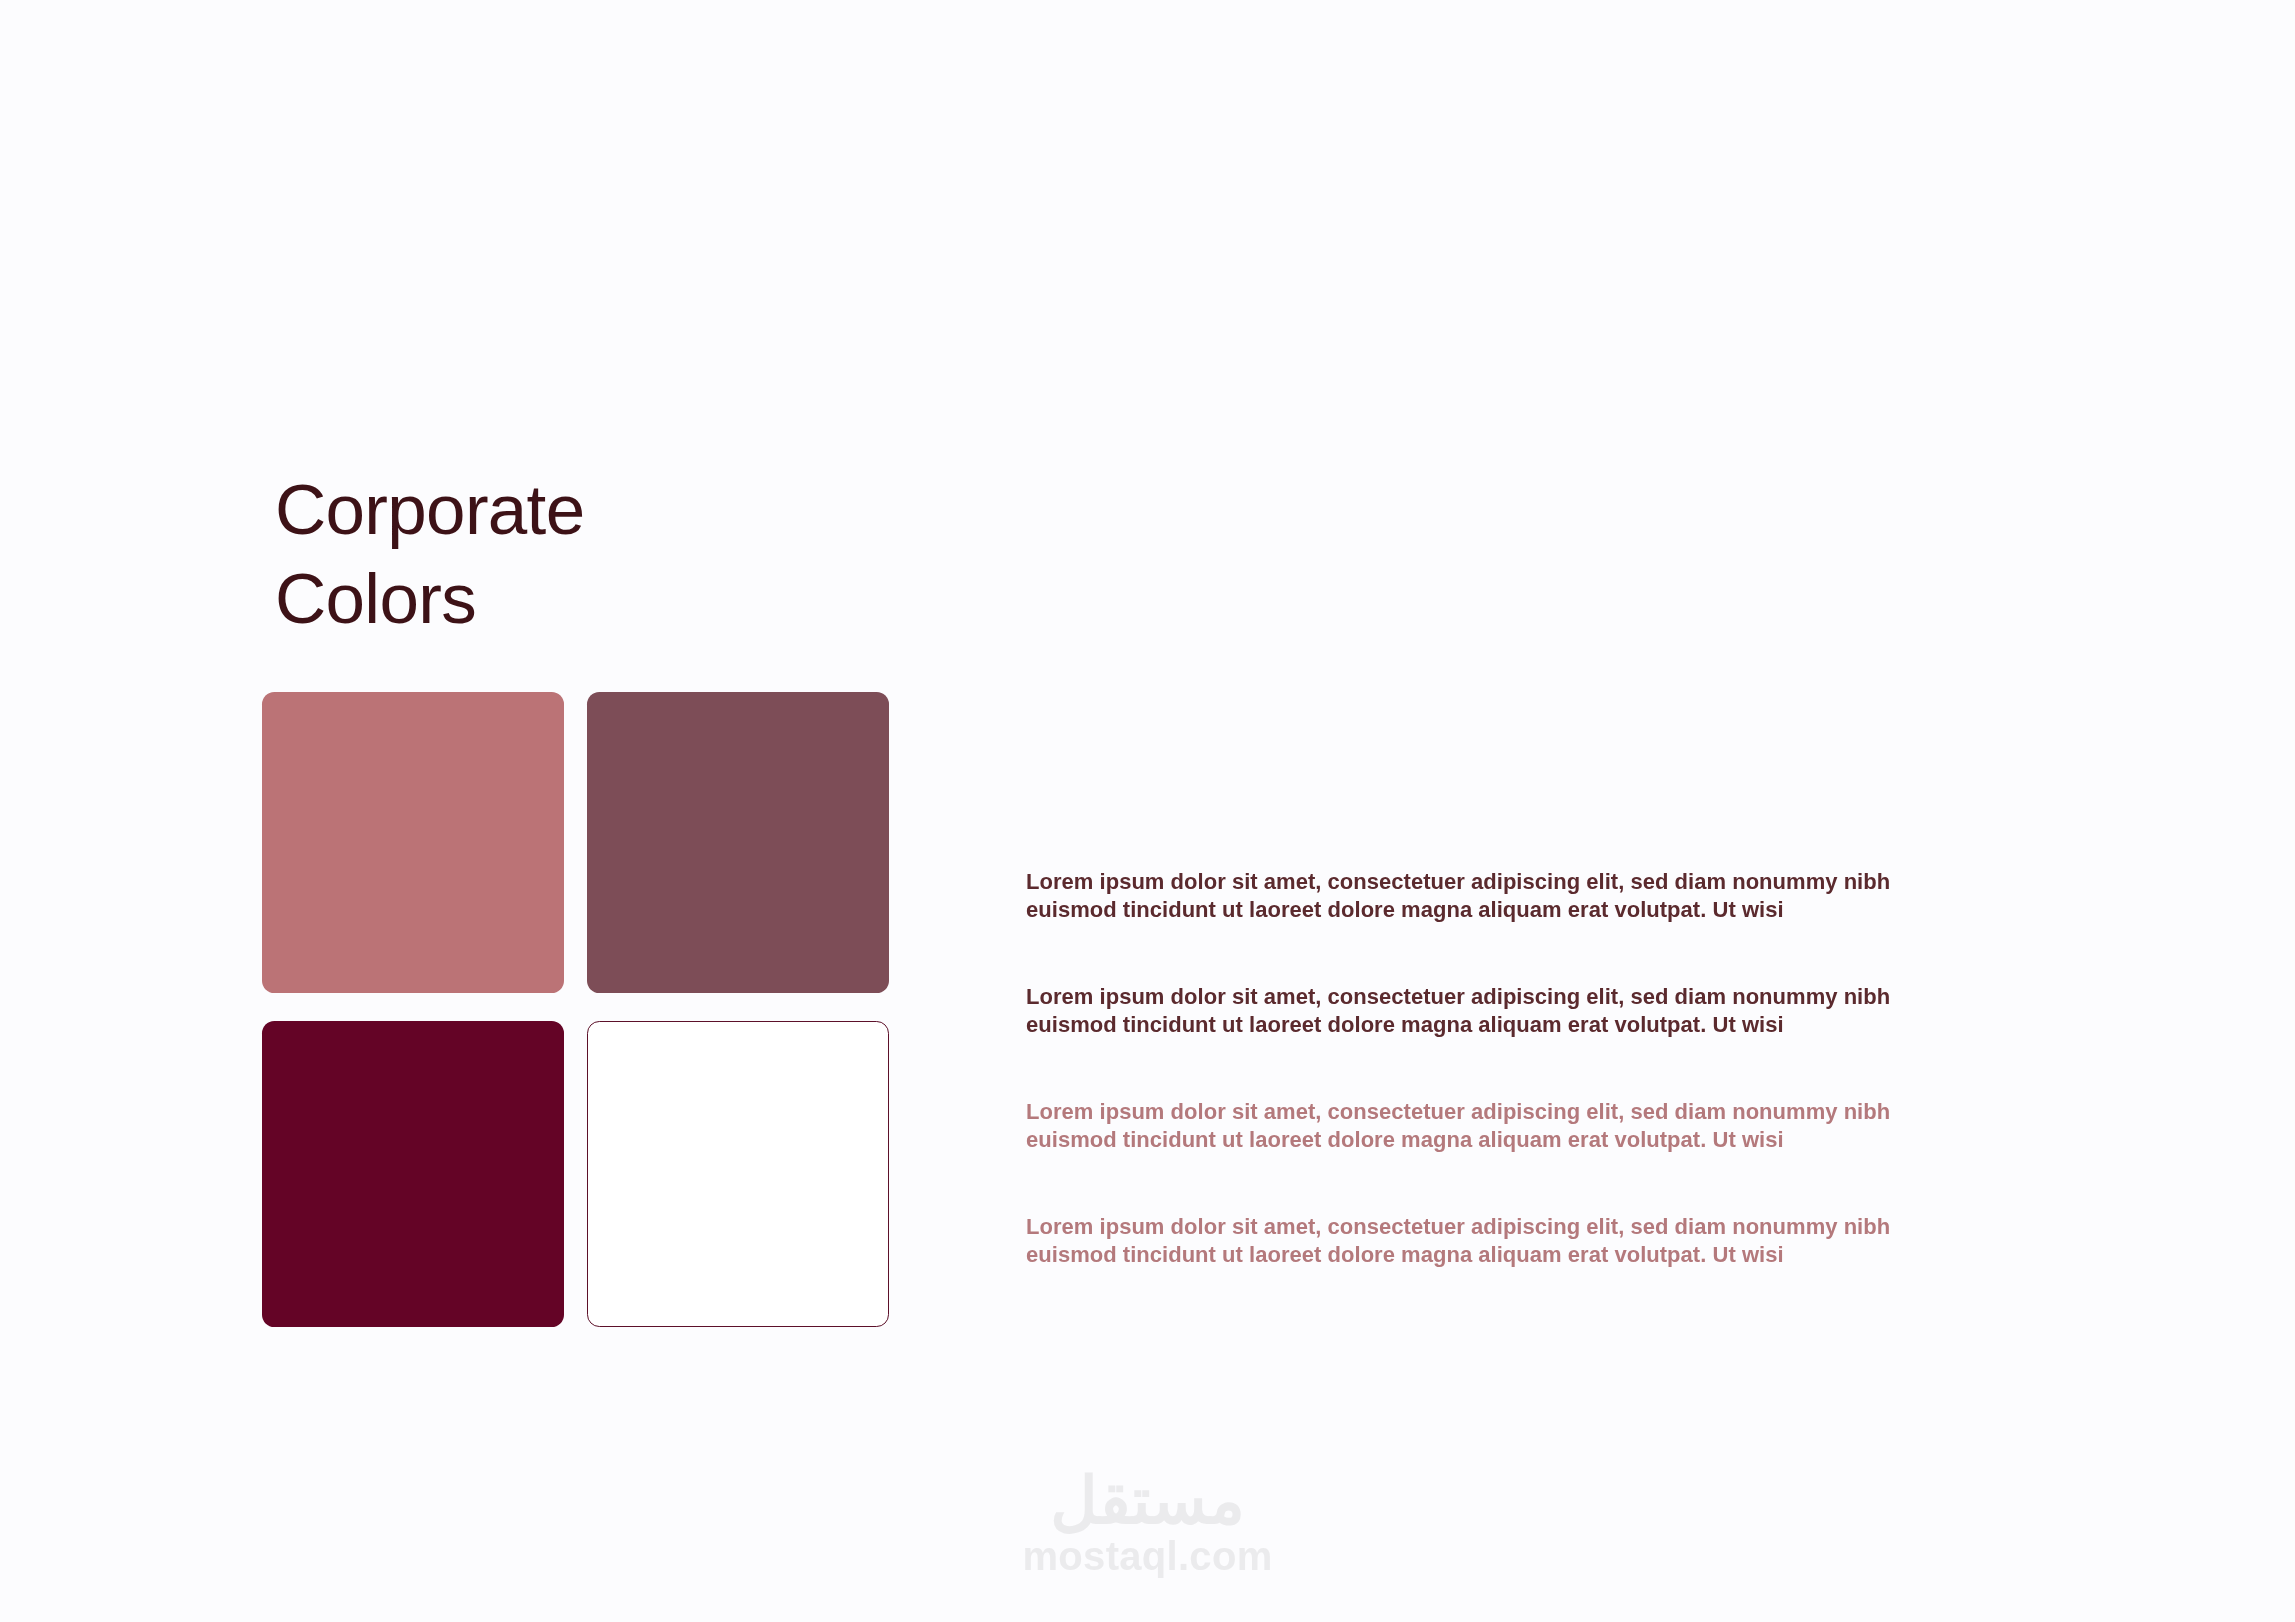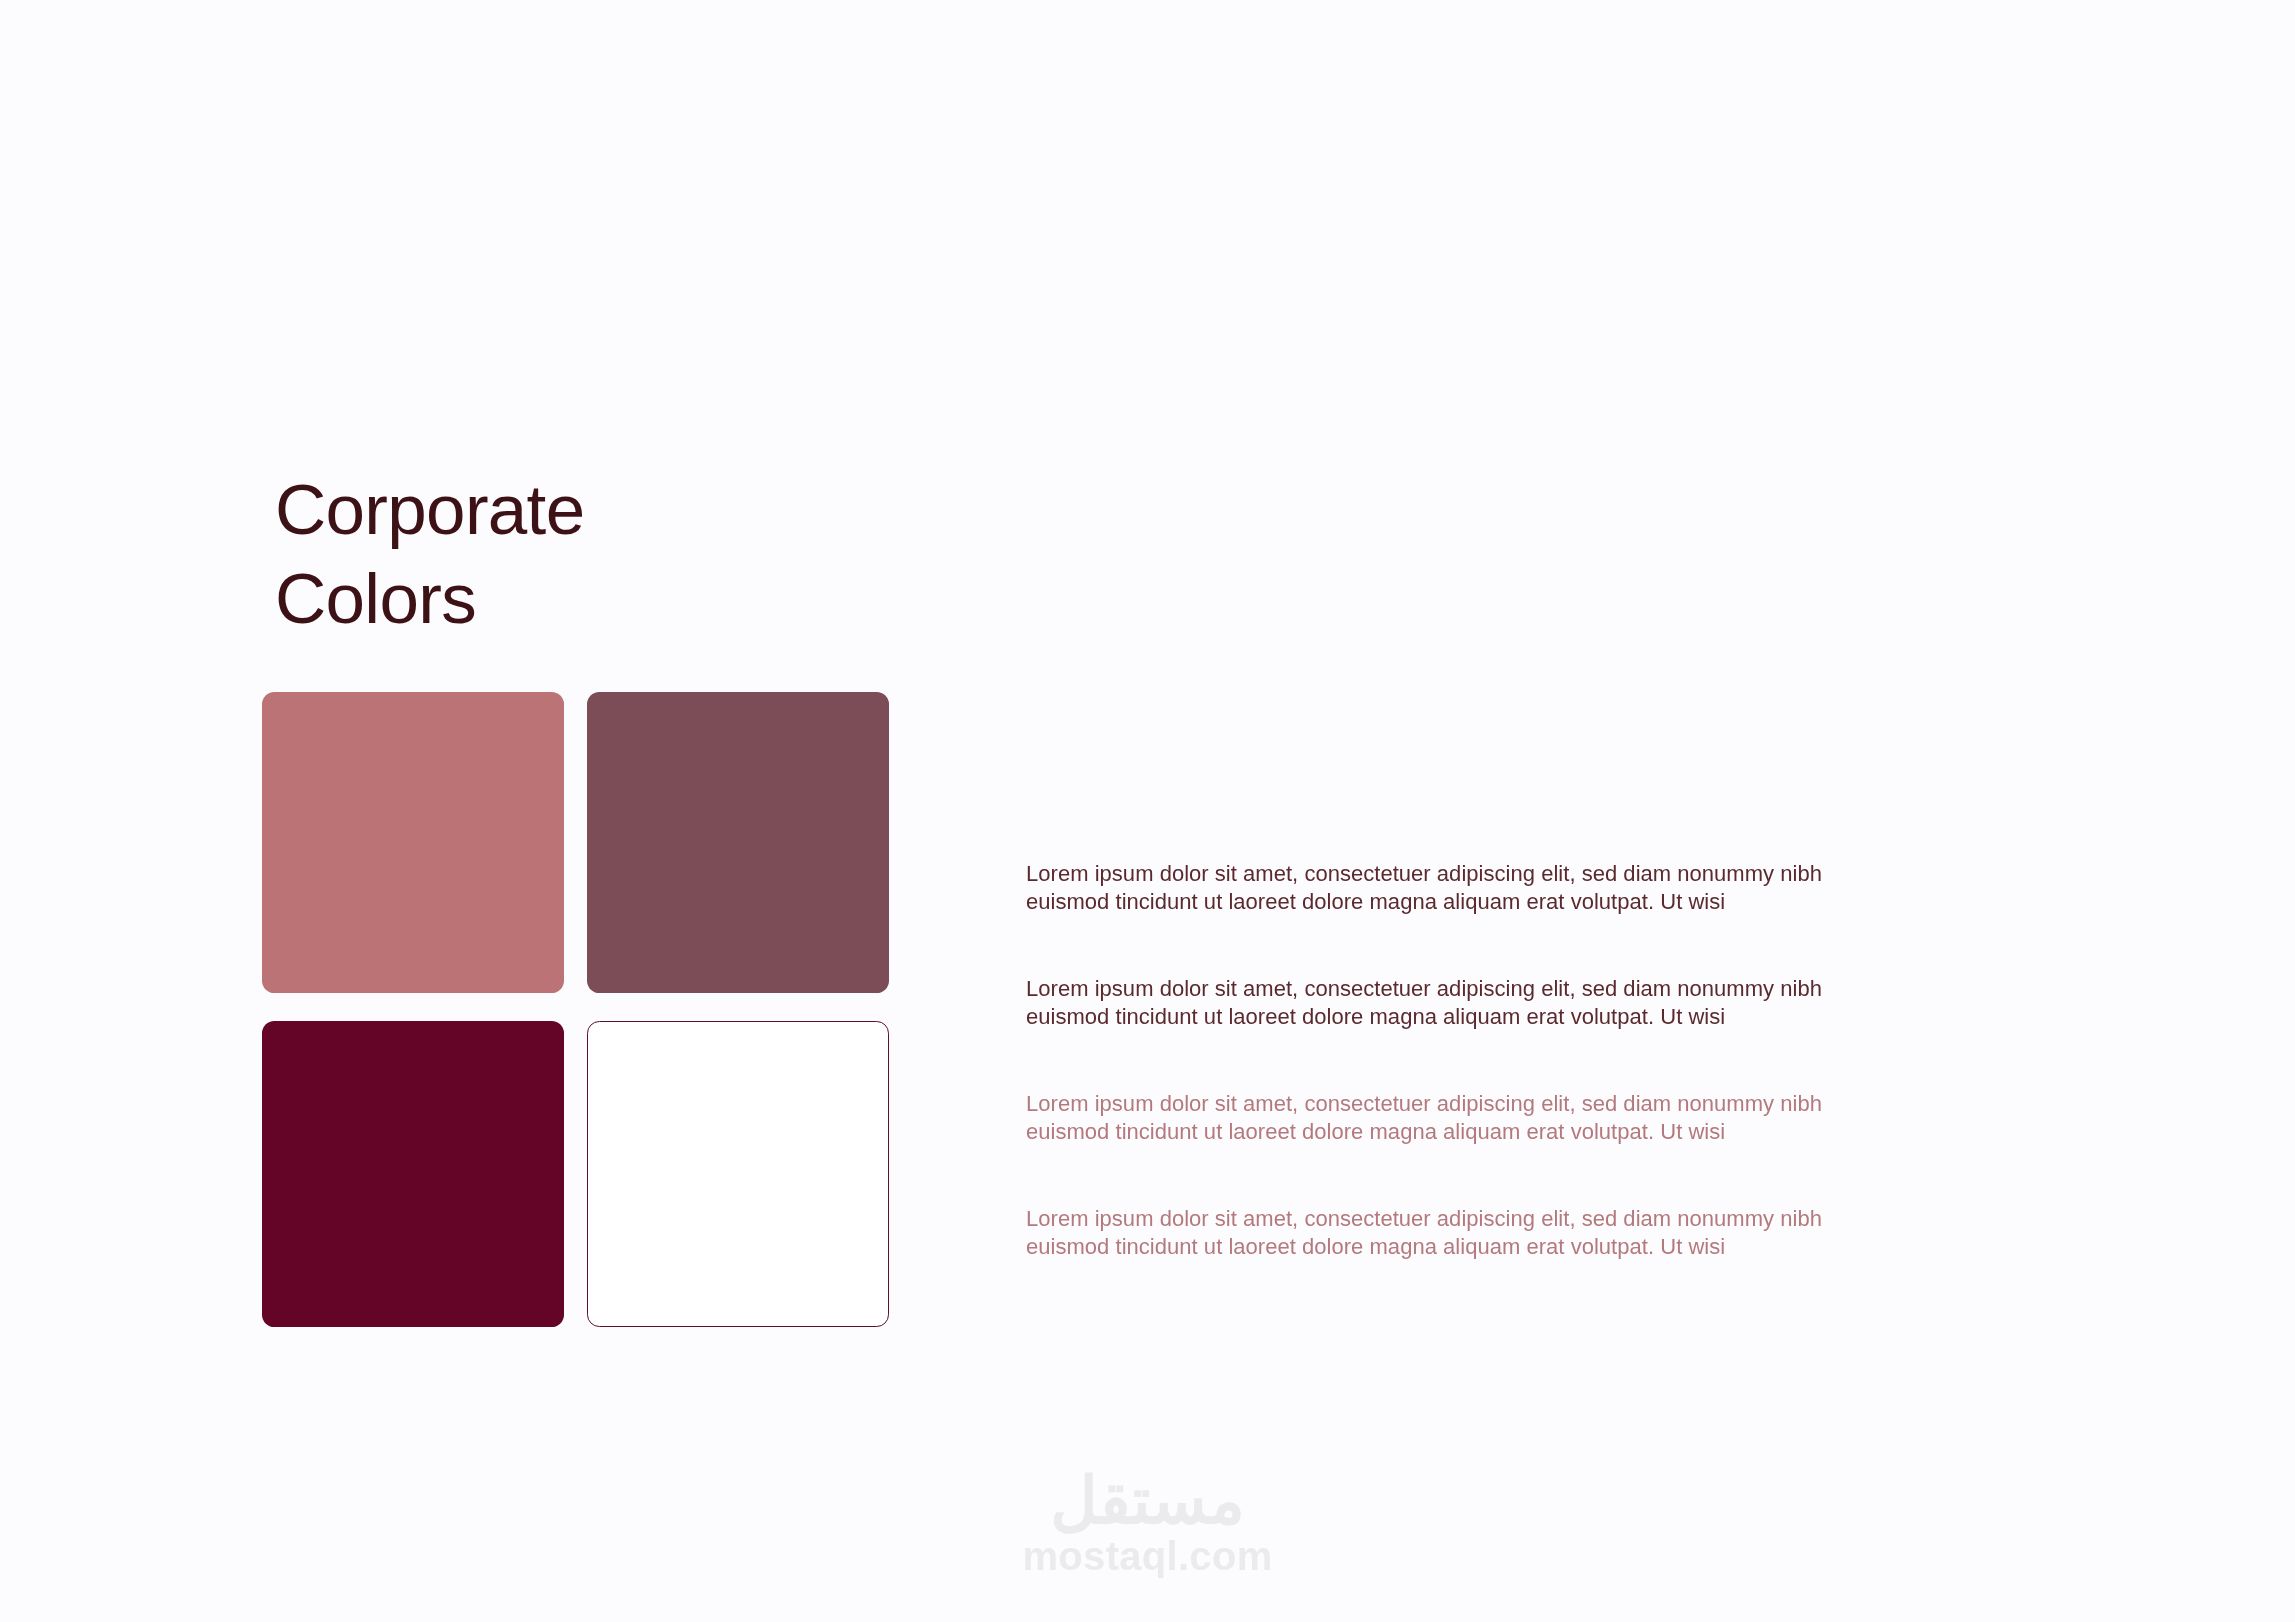--- a/index.html
+++ b/index.html
@@ -64,22 +64,23 @@
   .copy-block {
     position: absolute;
     left: 1026px;
     top: 860px;
     width: 879px;
   }
   .copy-para {
     font-size: 22px;
     line-height: 28px;
     letter-spacing: 0.03px;
-    margin: 0 0 59px 0;
+    margin: 8px 0 59px 0;
     color: #5b2a2e;
+    font-weight: bold;
   }
   .copy-para:last-child { margin-bottom: 0; }
   .copy-para.muted { color: #b4797c; }
 
   
   .watermark {
     position: absolute;
     left: 0;
     right: 0;
     top: 1468px;

